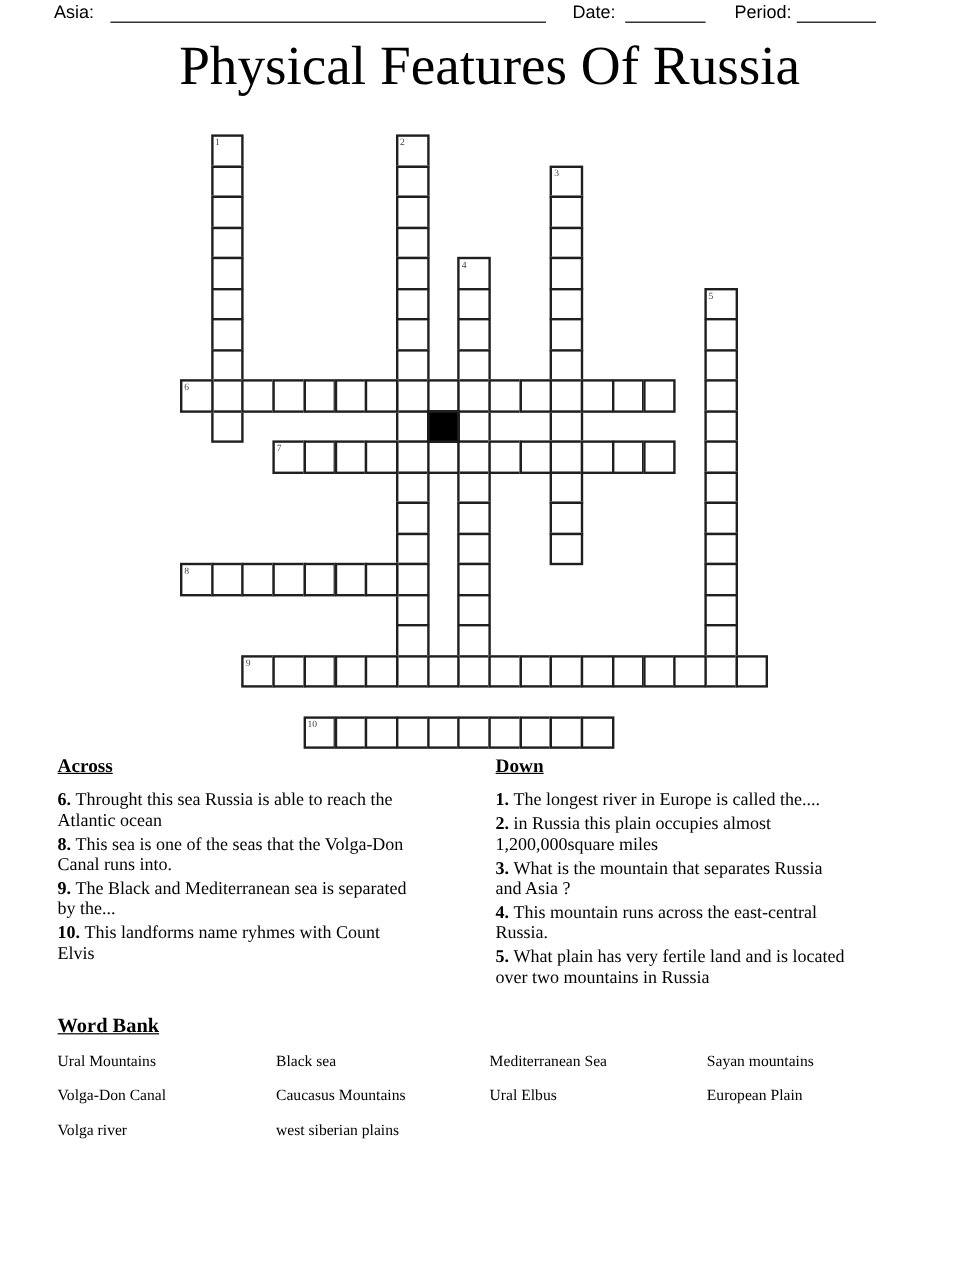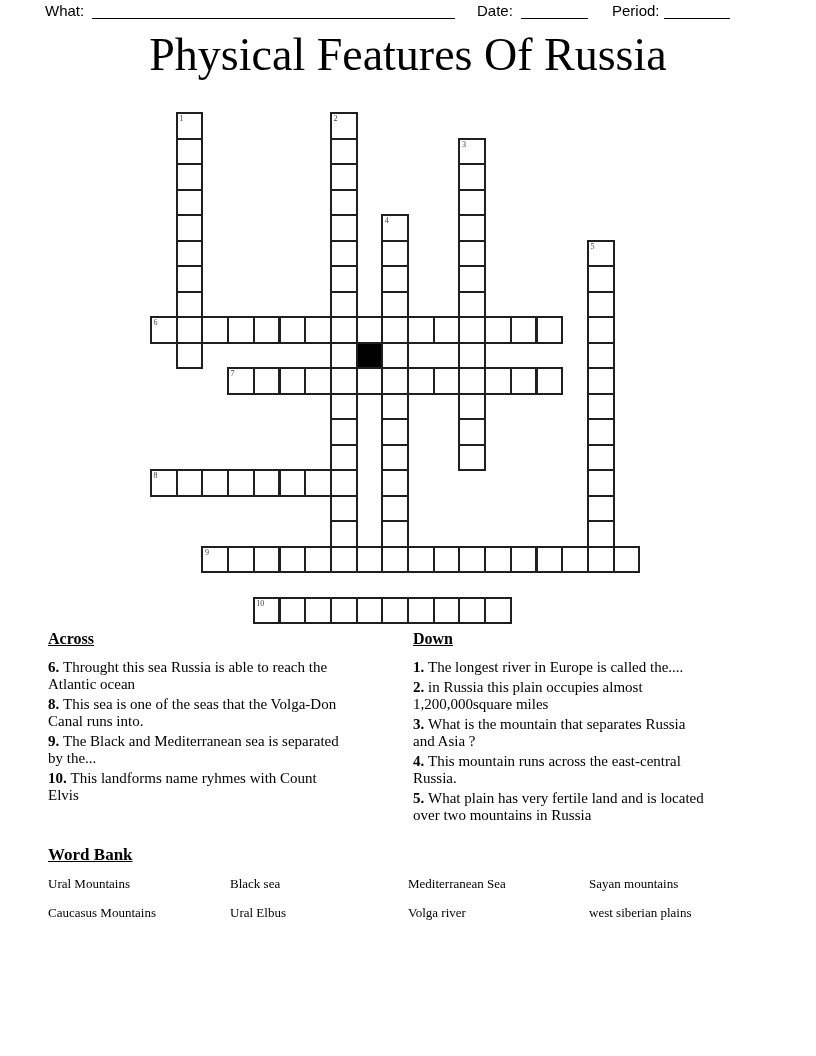--- a/index.html
+++ b/index.html
@@ -56,21 +56,21 @@
     display:grid; grid-template-columns:182px 178px 181px 1fr;
     grid-auto-rows:29px; font-size:13px; line-height:29px;
   }
   .wb-item { white-space:nowrap; }
 </style>
 </head>
 <body>
 
 <div class="page">
 
-  <span class="hdr-label" id="name-label">What:</span>
+  <span class="hdr-label" id="name-label">Asia:</span>
   <div class="hdr-line" id="name-line"></div>
 
   <span class="hdr-label" id="date-label">Date:</span>
   <div class="hdr-line" id="date-line"></div>
 
   <span class="hdr-label" id="period-label">Period:</span>
   <div class="hdr-line" id="period-line"></div>
 
   <div class="title">Physical Features Of Russia</div>
 
@@ -243,19 +243,21 @@
       <p class="clue"><b>5. </b><span class="txt">What plain has very fertile land and is located
 over two mountains in Russia</span></p>
     </div>
 
   <p id="wordbank-head">Word Bank</p>
   <div id="wordbank">
       <div class="wb-item">Ural Mountains</div>
       <div class="wb-item">Black sea</div>
       <div class="wb-item">Mediterranean Sea</div>
       <div class="wb-item">Sayan mountains</div>
+      <div class="wb-item">Volga-Don Canal</div>
       <div class="wb-item">Caucasus Mountains</div>
       <div class="wb-item">Ural Elbus</div>
+      <div class="wb-item">European Plain</div>
       <div class="wb-item">Volga river</div>
       <div class="wb-item">west siberian plains</div>
     </div>
 
 </div>
 
 </body></html>

